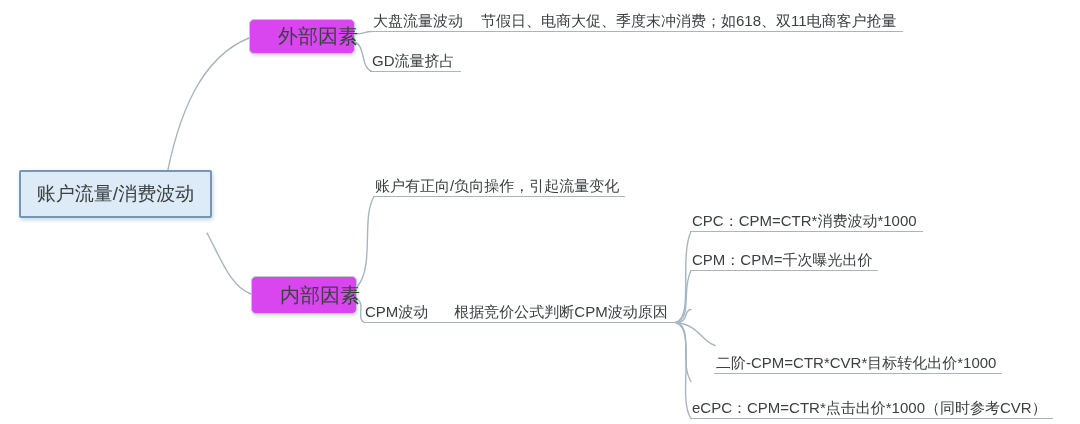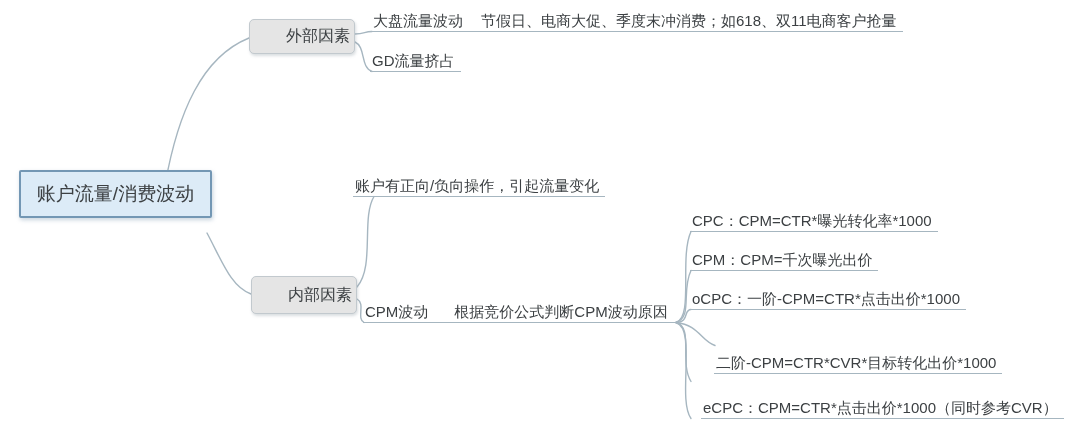--- a/index.html
+++ b/index.html
@@ -13,42 +13,42 @@
   .topic{
     position:absolute;display:flex;align-items:center;justify-content:center;
     box-sizing:border-box;white-space:nowrap;
   }
   .root-box{
     left:19px;top:170px;width:193px;height:48px;
     background:#dcebf7;border:2px solid #7397b4;border-radius:2px;
     font-size:19px;box-shadow:1px 2px 4px rgba(120,150,175,.40);
   }
   .branch-box{
-    background:#e5e5e5;border:1.5px solid #c2c9ce;border-radius:5px;
-    font-size:16px;box-shadow:1px 2px 3px rgba(150,160,170,.35);padding-left:32px;
+    background:#d946ef;border:1.5px solid #c2c9ce;border-radius:5px;
+    font-size:20px;box-shadow:1px 2px 3px rgba(150,160,170,.35);padding-left:32px;
   }
   .ext-box{left:249px;top:19px;width:106px;height:35px;}
   .int-box{left:251px;top:276px;width:106px;height:38px;}
   .leaf{
     position:absolute;display:inline-flex;align-items:flex-end;
     font-size:15px;line-height:21px;white-space:nowrap;
     border-bottom:1.5px solid #a6b6c0;padding:0 6px 0 2px;
   }
   .gap-sm{display:inline-block;width:18px;}
   .gap-md{display:inline-block;width:26px;}
   .leaf-a{left:371px;top:10px;}
   .leaf-b{left:370px;top:50px;}
-  .leaf-c{left:353px;top:175px;}
+  .leaf-c{left:373px;top:175px;}
   .leaf-d{left:363px;top:301px;padding-right:9px;}
   .leaf-f1{left:690px;top:210px;}
   .leaf-f2{left:690px;top:249px;}
   .leaf-f3{left:690px;top:288px;}
   .leaf-f4{left:714px;top:312px;margin-top:40px;}
   .leaf-f5{left:690px;top:360px;}
-  .leaf-f6{left:690px;top:397px;margin-left:11px;}
+  .leaf-f6{left:690px;top:397px;}
 </style>
 </head>
 <body>
 
 <div class="stage">
 
   <svg class="connectors" viewBox="0 0 1080 424">
     <path class="connector" d="M 165,185 C 178,112 202,57 249,38"></path>
     <path class="connector" d="M 207,233 C 222,261 231,287 251,294"></path>
     <path class="connector" d="M 355,34 C 365,34 364,31.5 372,31.5"></path>
@@ -89,30 +89,27 @@
     <span>账户有正向/负向操作，引起流量变化</span>
   </div>
 
   <div class="leaf leaf-d">
     <span>CPM波动</span>
     <span class="gap-md"></span>
     <span>根据竞价公式判断CPM波动原因</span>
   </div>
 
   <div class="leaf leaf-f1">
-    <span>CPC：CPM=CTR*曝光转化率*1000</span>
+    <span>CPC：CPM=CTR*消费波动*1000</span>
   </div>
 
   <div class="leaf leaf-f2">
     <span>CPM：CPM=千次曝光出价</span>
   </div>
 
-  <div class="leaf leaf-f3">
-    <span>oCPC：一阶-CPM=CTR*点击出价*1000</span>
-  </div>
 
   <div class="leaf leaf-f4">
     <span>二阶-CPM=CTR*CVR*目标转化出价*1000</span>
   </div>
 
 
   <div class="leaf leaf-f6">
     <span>eCPC：CPM=CTR*点击出价*1000（同时参考CVR）</span>
   </div>
 

